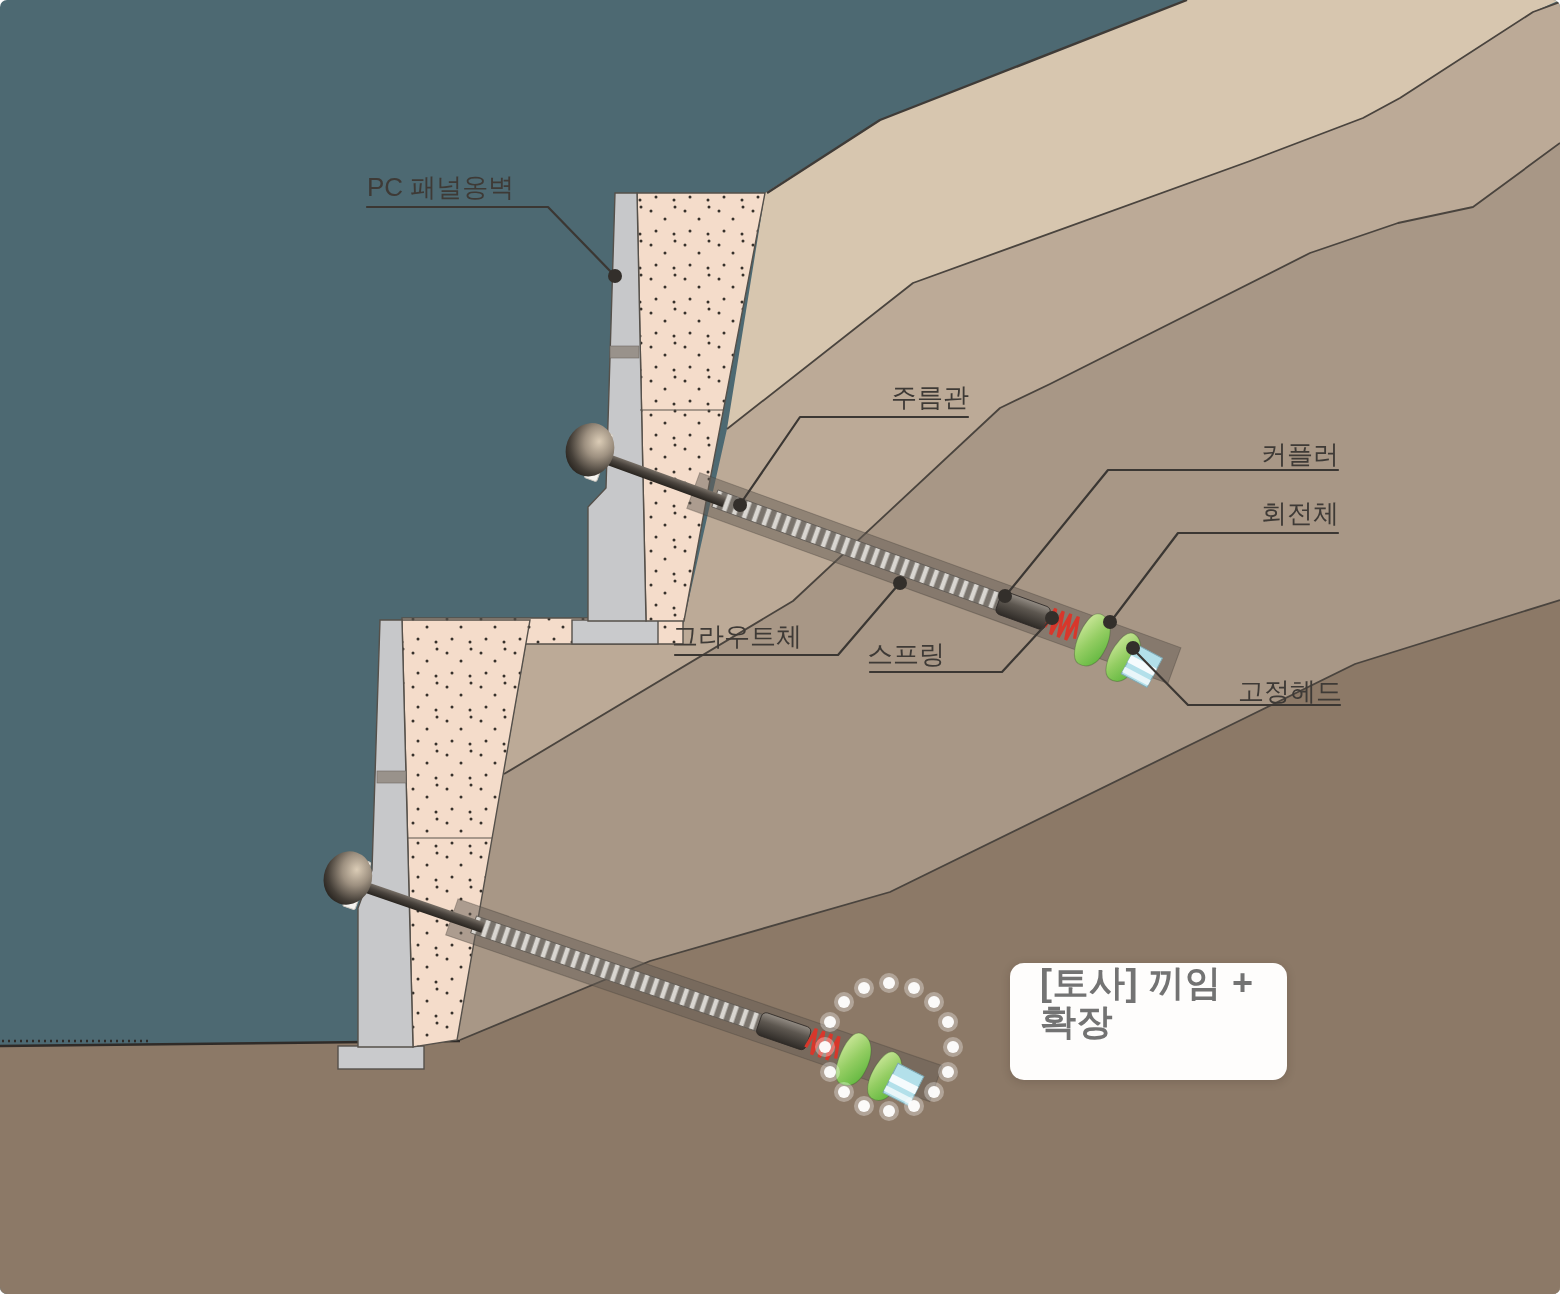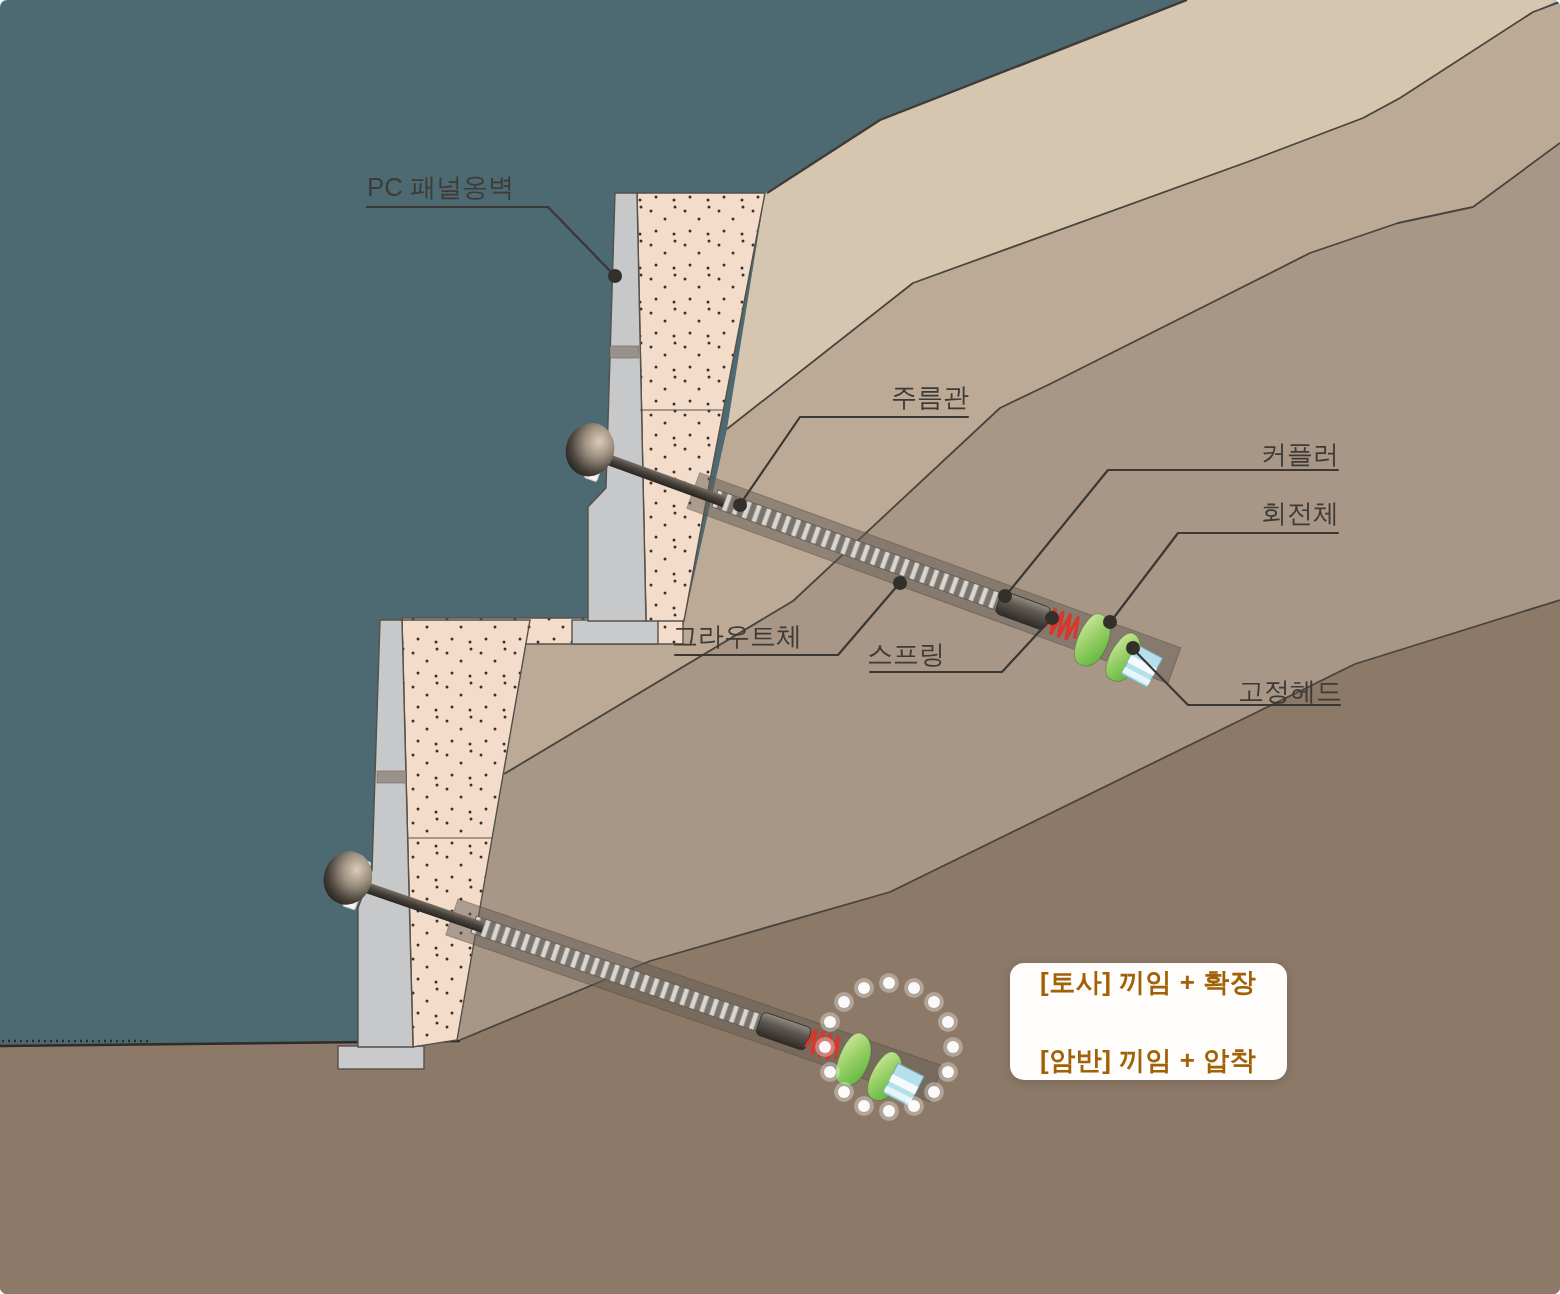--- a/index.html
+++ b/index.html
@@ -23,21 +23,21 @@
   }
   .leader-dot{fill:#332f2b;}
   .boundary{stroke:#4a443e;stroke-width:1.8;fill:none;stroke-linejoin:round;}
   .outline{stroke:#55504a;stroke-width:1.4;}
   .note-box{
     position:absolute;left:1010px;top:963px;width:277px;height:117px;
     background:#fefdfc;border-radius:14px;
     box-shadow:0 2px 10px rgba(40,30,20,0.18);
     display:flex;flex-direction:column;justify-content:space-between;
     padding-left:30px;box-sizing:border-box;
-    color:#a16207;font-size:26px;font-weight:700;line-height:39px;
+    color:#737373;font-size:36px;font-weight:700;line-height:39px;
     letter-spacing:0.5px;
   }
 </style>
 </head>
 <body>
 
 <div class="canvas">
 <svg width="1560" height="1294" viewBox="0 0 1560 1294">
   <defs>
     <radialGradient id="domeGrad" cx="0.62" cy="0.30" r="0.85">
@@ -197,15 +197,14 @@
     <text x="737" y="645" text-anchor="middle">그라우트체</text>
     <text x="906" y="663" text-anchor="middle">스프링</text>
     <text x="1300" y="463" text-anchor="middle">커플러</text>
     <text x="1300" y="522" text-anchor="middle">회전체</text>
     <text x="1290" y="700" text-anchor="middle">고정헤드</text>
   </g>
 </svg>
 
 <div class="note-box">
   <div>[토사] 끼임 + 확장</div>
-  <div>[암반] 끼임 + 압착</div>
 </div>
 </div>
 
 </body></html>

